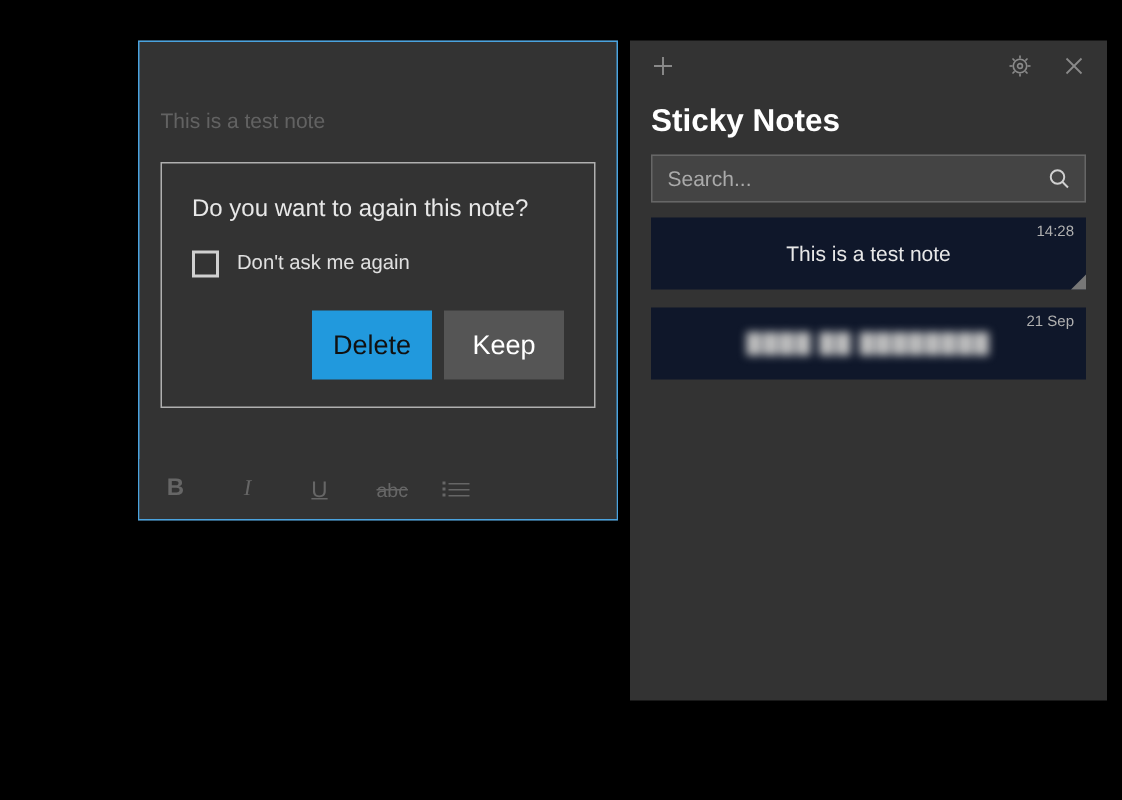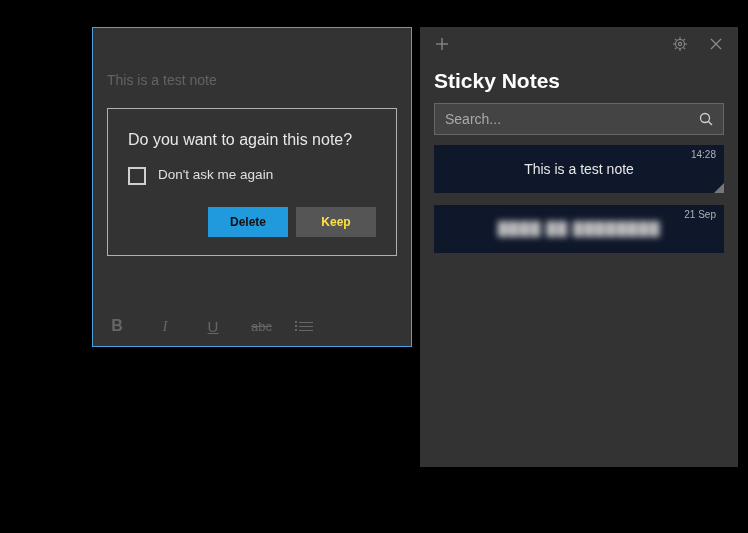--- a/index.html
+++ b/index.html
@@ -103,29 +103,28 @@
     color: #e0e0e0;
     font-size: 13.5px;
   }
   .dialog-buttons {
     display: flex;
     justify-content: flex-end;
     gap: 8px;
   }
   .dlg-btn {
     width: 80px;
-    height: 30px;
+    height: 46px;
     border: none;
-    font-size: 12px;
+    font-size: 18px;
     cursor: pointer;
     color: #111;
-    font-weight: bold;
   }
   .dlg-delete { background: #2199dd; }
-  .dlg-keep { background: #555; color: #fde047; }
+  .dlg-keep { background: #555; color: #ffffff; }
 
   
   .list-panel {
     position: absolute;
     left: 420px;
     top: 27px;
     width: 318px;
     height: 440px;
     background: #333333;
     display: flex;

